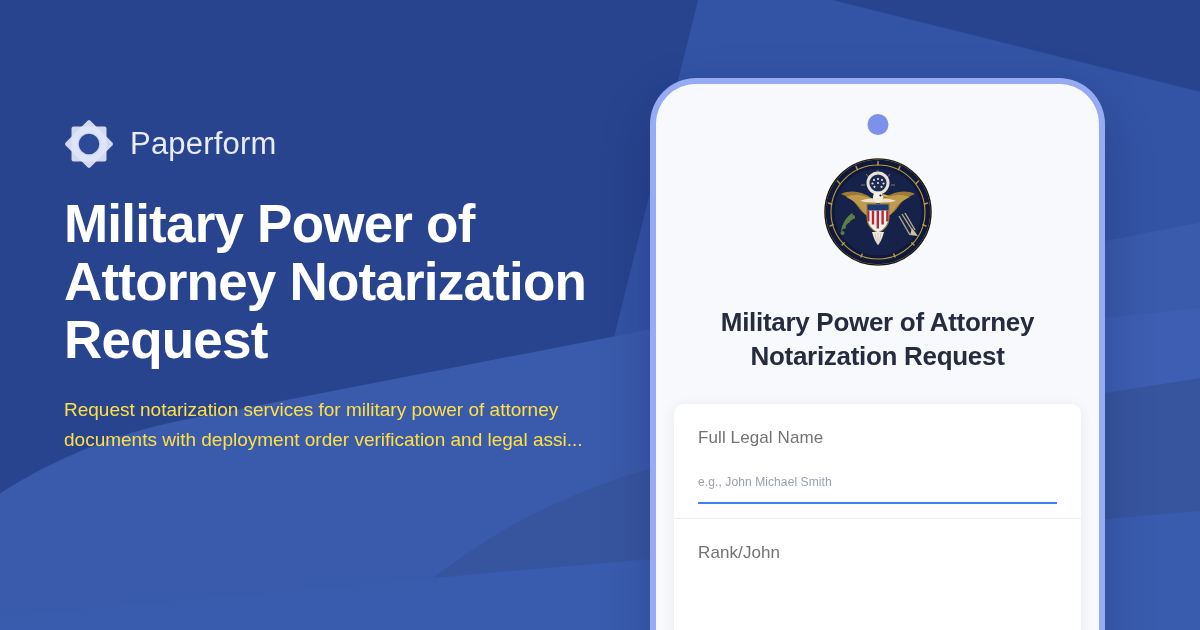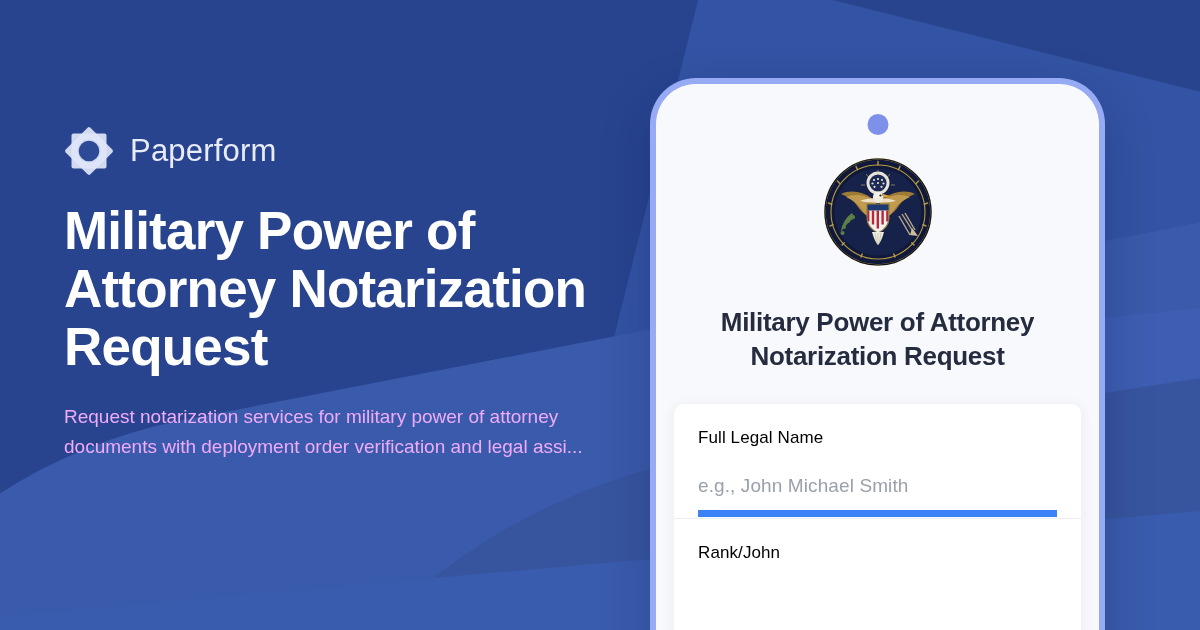--- a/index.html
+++ b/index.html
@@ -73,21 +73,21 @@
     width: 1700px;
     height: 500px;
     background: #3a5cae;
     transform: rotate(-5deg);
   }
 
   
   .left-col {
     position: absolute;
     left: 64px;
-    top: 7px;
+    top: 0;
     width: 560px;
     height: 574px;
     display: flex;
     flex-direction: column;
     justify-content: center;
     z-index: 5;
   }
 
   .brand {
     display: flex;
@@ -111,21 +111,21 @@
     font-weight: 700;
     color: #ffffff;
     letter-spacing: -0.8px;
     max-width: 540px;
     margin-bottom: 26px;
   }
 
   .subline {
     font-size: 19px;
     line-height: 1.58;
-    color: #f0abfc;
+    color: #fde047;
     max-width: 520px;
     font-weight: 400;
   }
 
   
   .phone {
     position: absolute;
     left: 650px;
     top: 78px;
     width: 455px;
@@ -194,31 +194,31 @@
     overflow: hidden;
   }
 
   .field {
     padding: 24px 24px 0 24px;
     height: 114px;
   }
 
   .field-label {
     font-size: 17px;
-    color: #000000;
+    color: #737373;
     font-weight: 400;
     margin-bottom: 27px;
     letter-spacing: 0.1px;
   }
 
   .field-input {
-    font-size: 19px;
+    font-size: 12px;
     color: #9aa0ac;
     padding-bottom: 13px;
-    border-bottom: 7px solid #3b82f6;
+    border-bottom: 2px solid #3b82f6;
     letter-spacing: 0.1px;
   }
 
   .field-divider { height: 1px; background: #eceef3; margin: 0 0 0 0; }
 </style>
 </head>
 <body>
 
 <div class="og-card">
 

